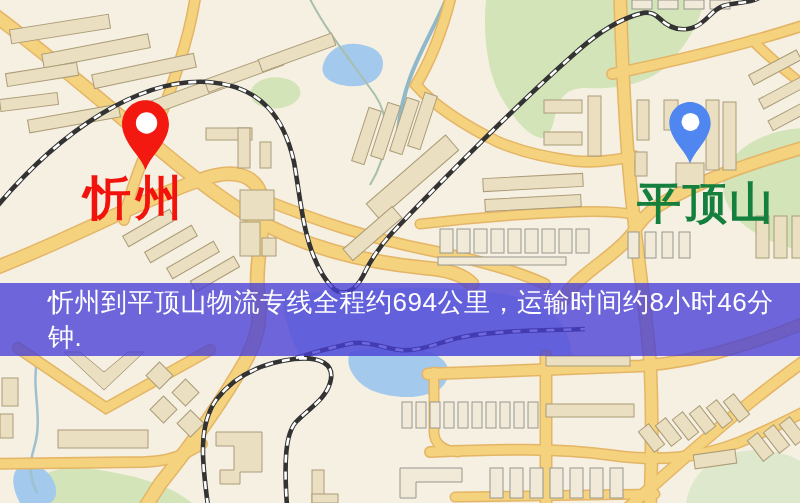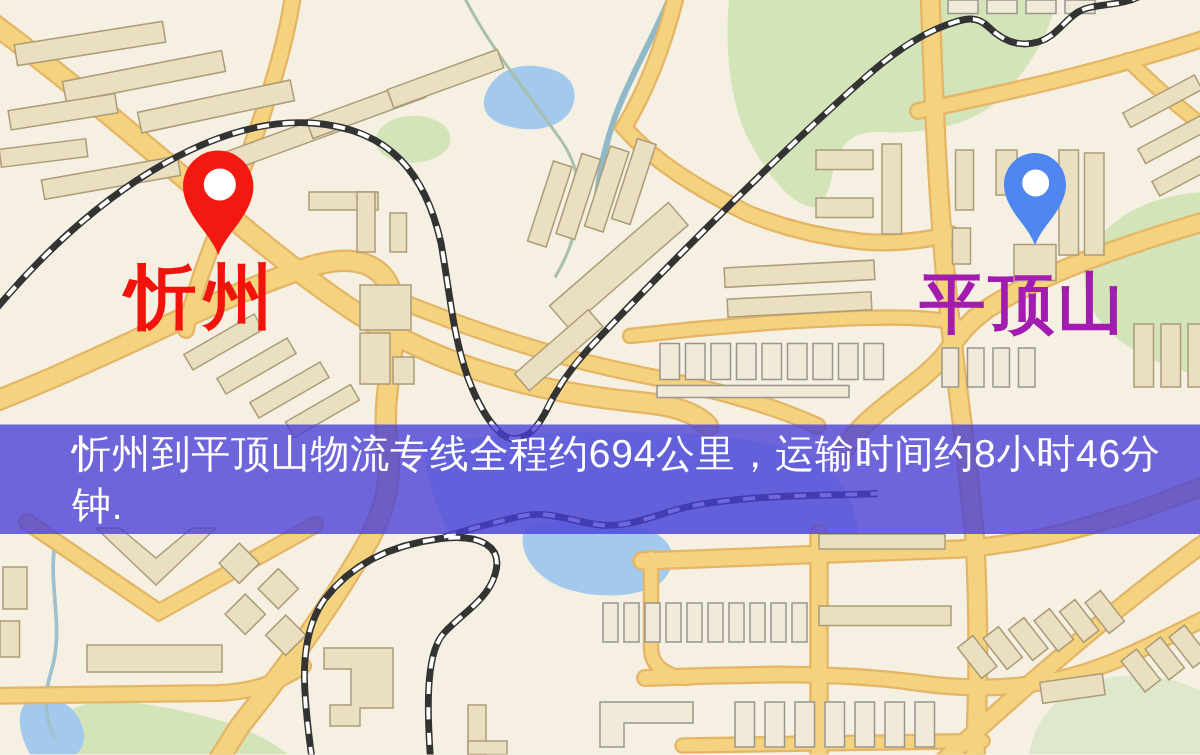--- a/index.html
+++ b/index.html
@@ -184,19 +184,19 @@
     <path d="M20 1 C10 1 2 9.2 2 19.4 C2 26.8 6.6 34.2 11.5 40.6 C15.2 45.4 18.3 49.8 20 54.5 C21.7 49.8 24.8 45.4 28.5 40.6 C33.4 34.2 38 26.8 38 19.4 C38 9.2 30 1 20 1 Z" fill="#f31911"></path>
     <circle cx="20.8" cy="18.4" r="8.2" fill="#ffffff"></circle>
   </svg>
 
   <svg class="pin pin-dest" viewBox="0 0 40 56">
     <path d="M20 1 C10 1 2 9.2 2 19.4 C2 26.8 6.6 34.2 11.5 40.6 C15.2 45.4 18.3 49.8 20 54.5 C21.7 49.8 24.8 45.4 28.5 40.6 C33.4 34.2 38 26.8 38 19.4 C38 9.2 30 1 20 1 Z" fill="#4f86f0"></path>
     <circle cx="20.4" cy="18.4" r="7.8" fill="#ffffff"></circle>
   </svg>
 
   <div class="place-label label-origin" style="color: rgb(242, 20, 12);">忻州</div>
-  <div class="place-label label-dest" style="color: #a21caf;">平顶山</div>
+  <div class="place-label label-dest" style="color: #15803d; margin-left: 24px;">平顶山</div>
 
   <div class="banner" style="background: rgba(70, 62, 214, 0.78); color: rgb(255, 255, 255); padding-left: 48px;">
     <span>忻州到平顶山物流专线全程约694公里，运输时间约8小时46分钟.</span>
   </div>
 
 </div>
 
 </body></html>

